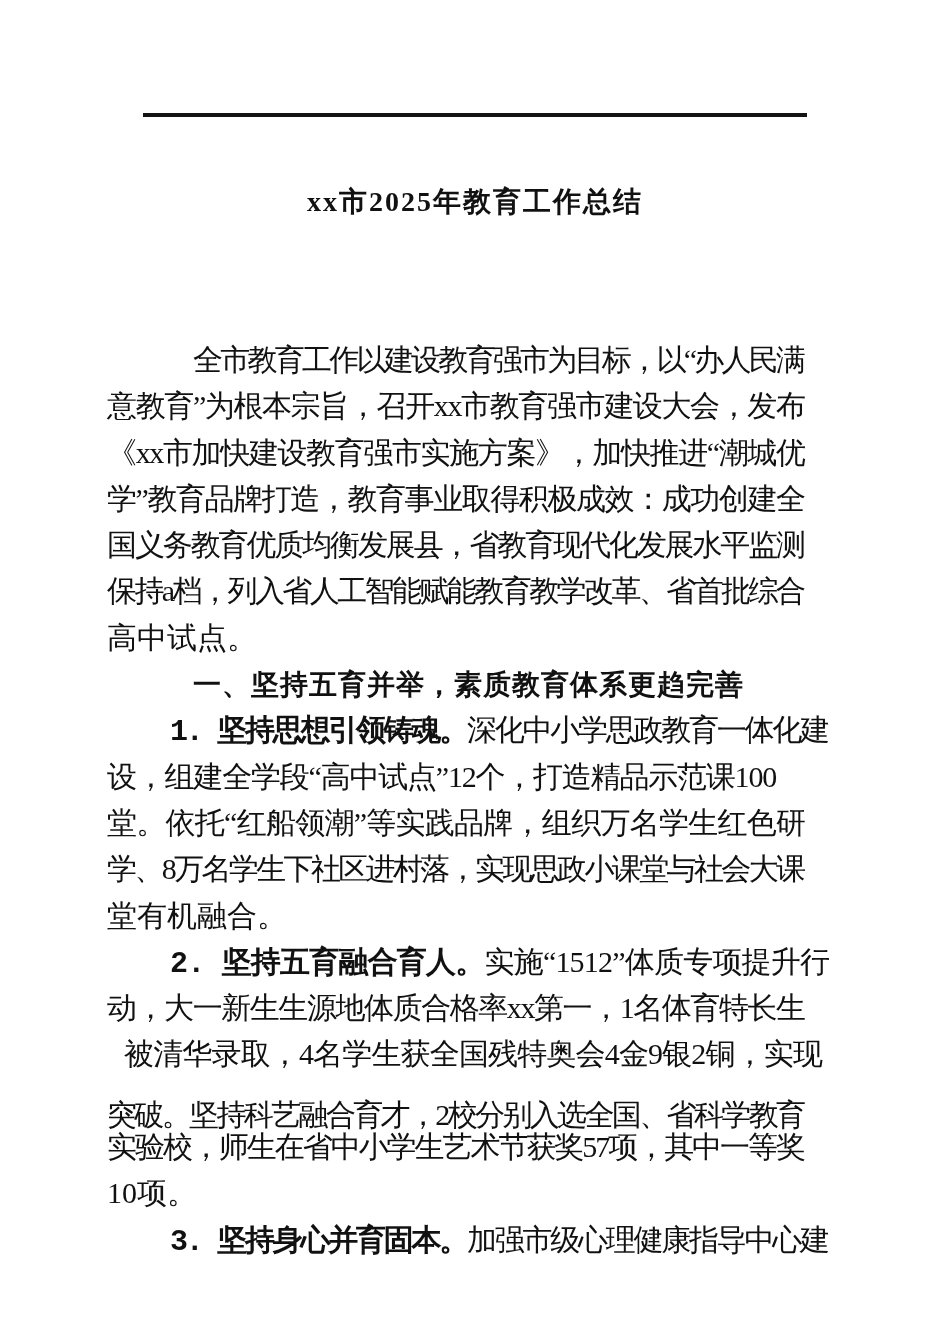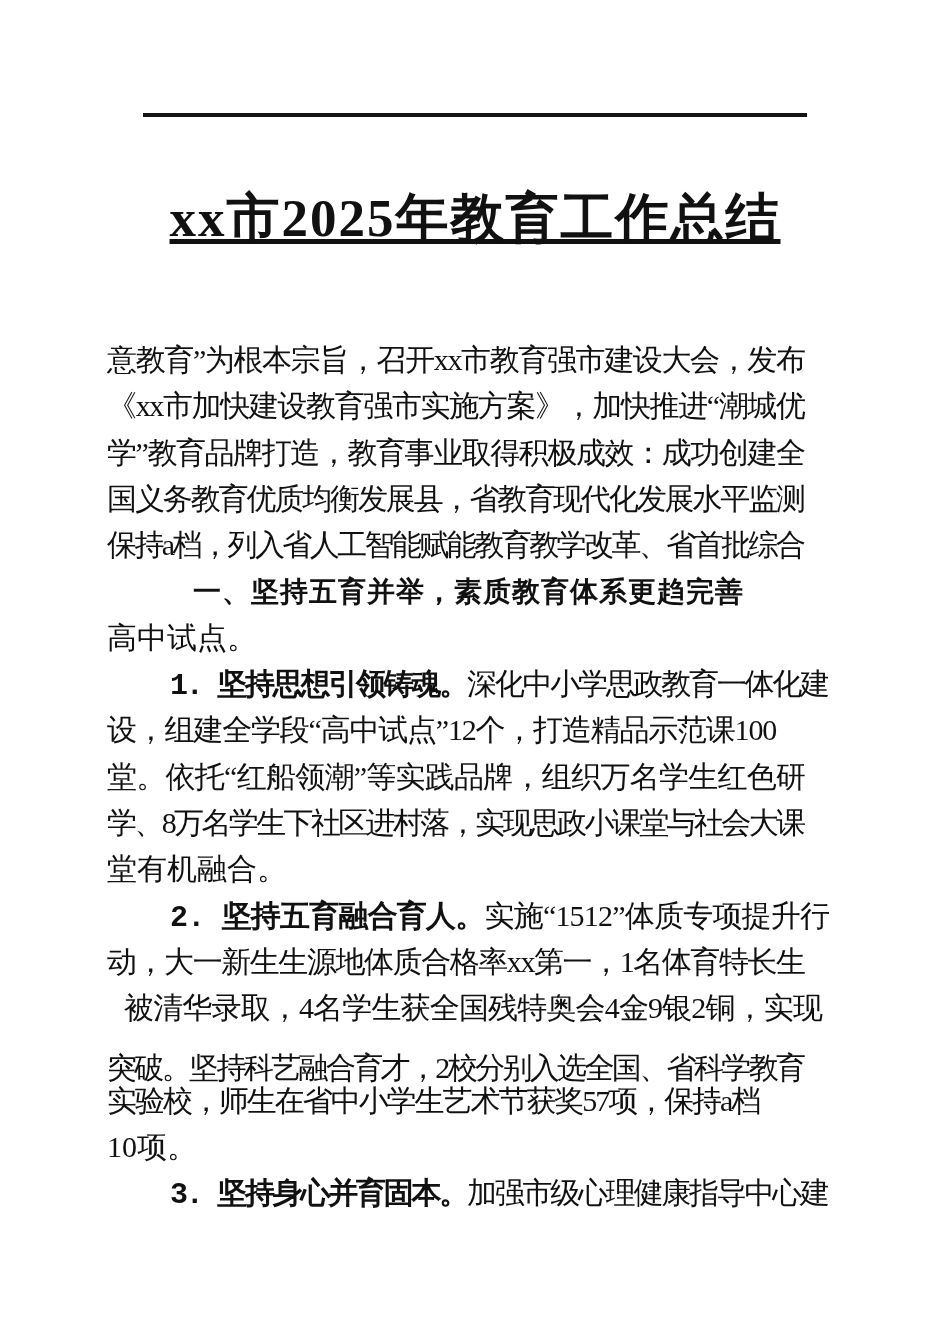--- a/index.html
+++ b/index.html
@@ -15,25 +15,24 @@
     position:absolute;
     left:143px;top:113px;
     width:664px;height:4px;
     background:#141414;
   }
   .doc-title{
     position:absolute;
     left:0;top:183px;
     width:100%;
     text-align:center;
-    font-size:53px;
+    font-size:28px;
     font-weight:700;
     letter-spacing:2px;
     white-space:nowrap;
-    text-decoration:underline;
   }
   .body-col{
     position:absolute;
     left:107px;top:337px;
     width:699px;
   }
   .line{
     height:46.3px;
     line-height:46.3px;
     font-size:30px;
@@ -54,38 +53,39 @@
 <body>
 
 <div class="page">
 
   <div class="rule"></div>
 
   <div class="doc-title">xx市2025年教育工作总结</div>
 
   <div class="body-col">
 
+    <div class="line fill ind-a"><span class="ln" style="letter-spacing: -2.74219px;"><span class="txt">全市教育工作以建设教育强市为目标，以“办人民满</span></span></div>
     <div class="line fill"><span class="ln" style="letter-spacing: -1.37312px; text-align: right;"><span class="txt">意教育”为根本宗旨，召开xx市教育强市建设大会，发布</span></span></div>
     <div class="line fill"><span class="ln" style="letter-spacing: -1.37312px;"><span class="txt">《xx市加快建设教育强市实施方案》，加快推进“潮城优</span></span></div>
     <div class="line fill"><span class="ln" style="letter-spacing: -1.43034px;"><span class="txt">学”教育品牌打造，教育事业取得积极成效：成功创建全</span></span></div>
     <div class="line fill"><span class="ln" style="letter-spacing: -2.125px;"><span class="txt">国义务教育优质均衡发展县，省教育现代化发展水平监测</span></span></div>
     <div class="line fill"><span class="ln" style="letter-spacing: -2.57313px;"><span class="txt">保持a档，列入省人工智能赋能教育教学改革、省首批综合</span></span></div>
+    <div class="line"><span class="ln"><span class="txt">高中试点。</span></span></div>
+
     <div class="line heading ind-a"><span class="ln"><span class="txt">一、坚持五育并举，素质教育体系更趋完善</span></span></div>
-
-    <div class="line"><span class="ln"><span class="txt">高中试点。</span></span></div>
 
     <div class="line fill ind-b"><span class="ln" style="letter-spacing: -2.25px;"><span class="lead">1. 坚持思想引领铸魂。</span><span class="txt">深化中小学思政教育一体化建</span></span></div>
     <div class="line fill"><span class="ln" style="letter-spacing: -1.20891px;"><span class="txt">设，组建全学段“高中试点”12个，打造精品示范课100</span></span></div>
     <div class="line fill"><span class="ln" style="letter-spacing: -0.735026px;"><span class="txt">堂。依托“红船领潮”等实践品牌，组织万名学生红色研</span></span></div>
     <div class="line fill"><span class="ln" style="letter-spacing: -2.64px;"><span class="txt">学、8万名学生下社区进村落，实现思政小课堂与社会大课</span></span></div>
     <div class="line"><span class="ln"><span class="txt">堂有机融合。</span></span></div>
 
     <div class="line fill ind-b"><span class="ln" style="letter-spacing: -0.79387px;"><span class="lead">2. 坚持五育融合育人。</span><span class="txt">实施“1512”体质专项提升行</span></span></div>
     <div class="line fill"><span class="ln" style="letter-spacing: -1.44px;"><span class="txt">动，大一新生生源地体质合格率xx第一，1名体育特长生</span></span></div>
     <div class="line fill"><span class="ln" style="letter-spacing: -0.84px; margin-left: 17px;"><span class="txt">被清华录取，4名学生获全国残特奥会4金9银2铜，实现</span></span></div>
     <div class="line fill"><span class="ln" style="letter-spacing: -2.64px; margin-top: 14px;"><span class="txt">突破。坚持科艺融合育才，2校分别入选全国、省科学教育</span></span></div>
-    <div class="line fill"><span class="ln" style="letter-spacing: -2.04px;"><span class="txt">实验校，师生在省中小学生艺术节获奖57项，保持a档</span></span></div>
+    <div class="line fill"><span class="ln" style="letter-spacing: -2.04px;"><span class="txt">实验校，师生在省中小学生艺术节获奖57项，其中一等奖</span></span></div>
     <div class="line"><span class="ln"><span class="txt">10项。</span></span></div>
 
     <div class="line fill ind-b"><span class="ln" style="letter-spacing: -2.25px;"><span class="lead">3. 坚持身心并育固本。</span><span class="txt">加强市级心理健康指导中心建</span></span></div>
 
   </div>
 </div>
 
 </body></html>

